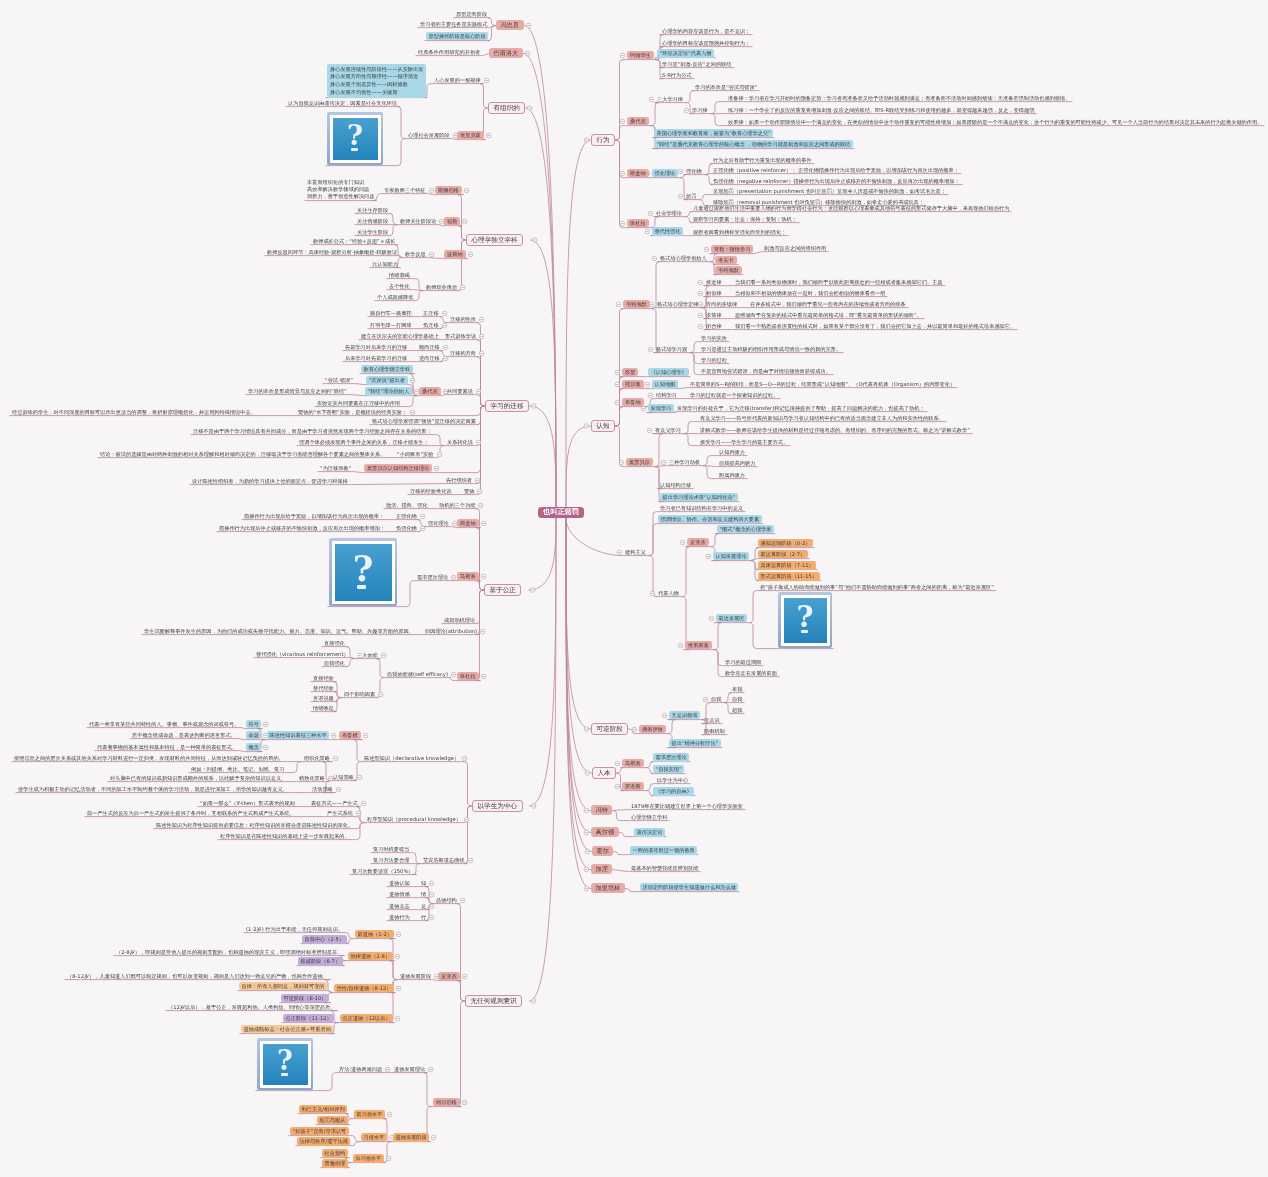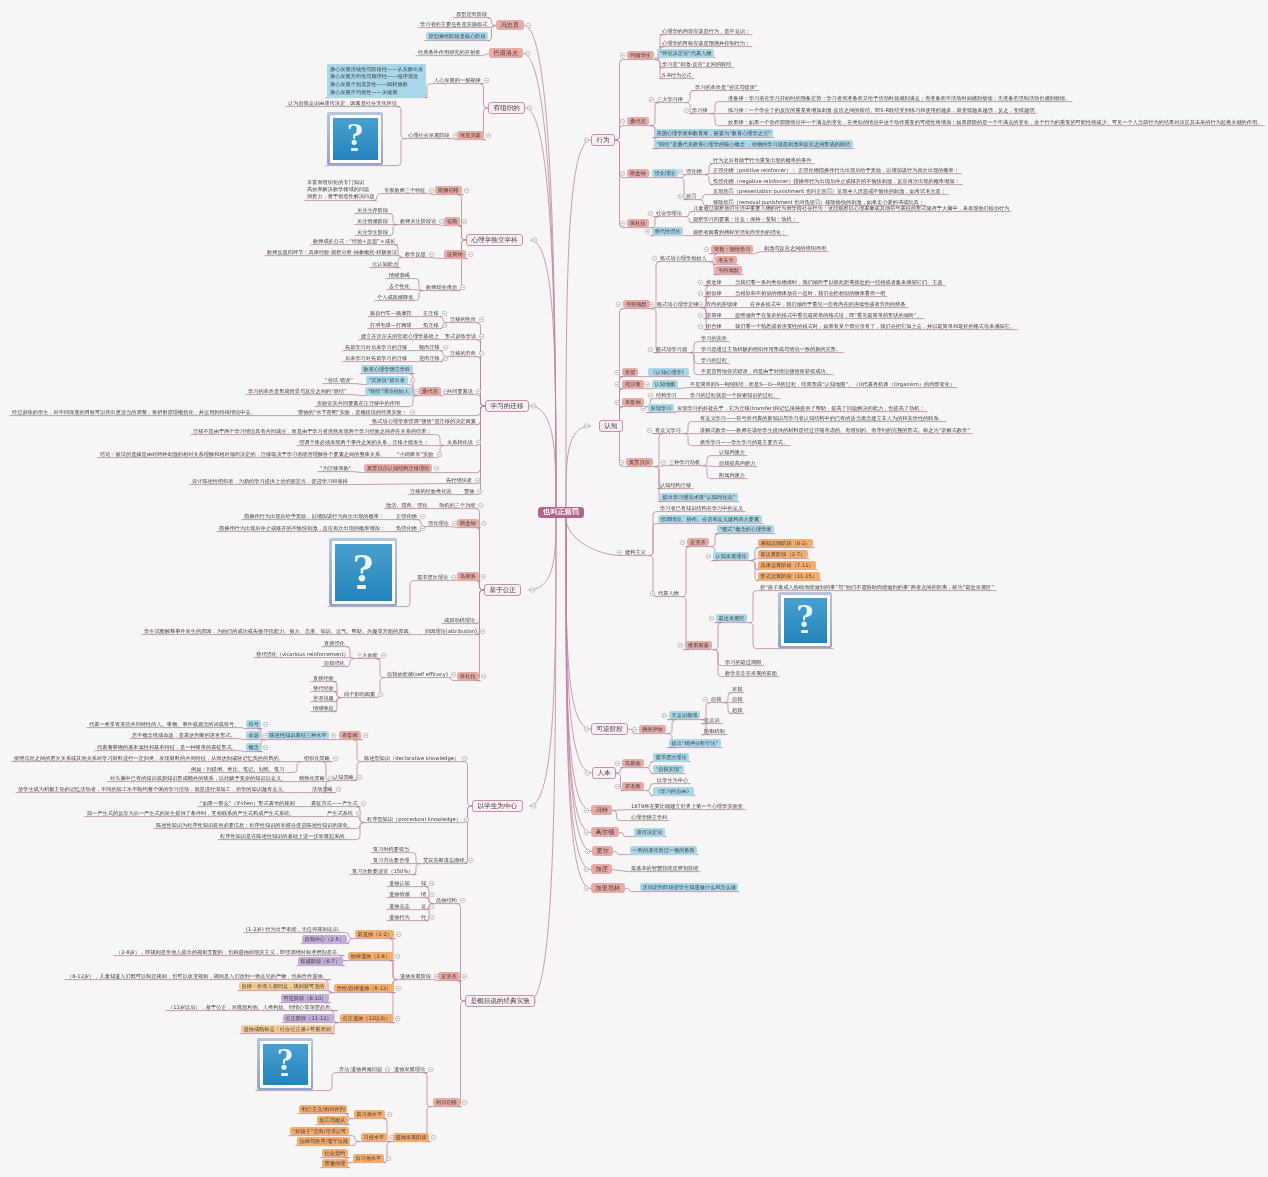--- a/index.html
+++ b/index.html
@@ -673,21 +673,21 @@
     <div class="node s-t" style="left: 310px; top: 799.5px;">表征方式——产生式</div>
     <div class="node s-t" style="left: 199px; top: 799.5px;">“如果一那么”（if-then）形式表示的规则</div>
     <div class="node s-t" style="left: 326px; top: 810px;">产生式系统</div>
     <div class="node s-t" style="left: 86px; top: 810px;">前一产生式的反应为后一产生式的发生提供了条件时，互相联系的产生式构成产生式系统。</div>
     <div class="node s-t" style="left: 155px; top: 821.5px;">陈述性知识为程序性知识提供必要信息；程序性知识的掌握会促进陈述性知识的深化。</div>
     <div class="node s-t" style="left: 219px; top: 833px;">程序性知识是在陈述性知识的基础上进一步发展起来的。</div>
     <div class="node s-t" style="left: 422px; top: 856.5px;">艾宾浩斯遗忘曲线</div>
     <div class="node s-t" style="left: 372px; top: 845.5px;">复习时机要得当</div>
     <div class="node s-t" style="left: 372px; top: 856.5px;">复习方法要合理</div>
     <div class="node s-t" style="left: 351px; top: 868px;">复习次数要适宜（150%）</div>
-    <div class="node s-b1" style="left: 465px; top: 995px;">是概括说的经典实验</div>
+    <div class="node s-b1" style="left: 465px; top: 995px;">无任何规则意识</div>
     <div class="node s-t" style="left: 435px; top: 896.5px;">品德结构</div>
     <div class="node s-t" style="left: 420px; top: 879.5px;">知</div>
     <div class="node s-t" style="left: 388px; top: 879.5px;">道德认知</div>
     <div class="node s-t" style="left: 420px; top: 891px;">情</div>
     <div class="node s-t" style="left: 388px; top: 891px;">道德情感</div>
     <div class="node s-t" style="left: 420px; top: 902.5px;">意</div>
     <div class="node s-t" style="left: 388px; top: 902.5px;">道德意志</div>
     <div class="node s-t" style="left: 420px; top: 913.5px;">行</div>
     <div class="node s-t" style="left: 388px; top: 913.5px;">道德行为</div>
     <div class="node s-pk" style="left: 438px; top: 971.5px;">皮亚杰</div>
@@ -744,21 +744,21 @@
     <div class="node s-t" style="left: 712px; top: 177.5px;">负强化物（negative reinforcer）指操作行为出现后停止或移开的不愉快刺激，反应再次出现的概率增加：</div>
     <div class="node s-t" style="left: 685px; top: 192.5px;">惩罚</div>
     <div class="node s-t" style="left: 712px; top: 188px;">呈现惩罚（presentation punishment 也叫正惩罚）呈现令人厌恶或不愉快的刺激，如考试名次差；</div>
     <div class="node s-t" style="left: 712px; top: 198.5px;">移除惩罚（removal punishment 也叫负惩罚）移除愉快的刺激，如拿走心爱的书或玩具；</div>
     <div class="node s-pk" style="left: 627px; top: 218.5px;">班杜拉</div>
     <div class="node s-t" style="left: 655px; top: 209.5px;">社会学理论</div>
     <div class="node s-t" style="left: 692px; top: 204.5px;">儿童通过观察他们生活中重要人物的行为而学得社会行为；这些观察以心理表象或其他符号表征的形式储存于大脑中，来再现他们模仿行为</div>
     <div class="node s-t" style="left: 692px; top: 215.5px;">观察学习四要素：注意；保持；复制；动机；</div>
     <div class="node s-bl" style="left: 652px; top: 227px;">替代性强化</div>
     <div class="node s-t" style="left: 692px; top: 228.5px;">观察者因看到榜样受强化而受到的强化；</div>
-    <div class="node s-b1" style="left: 591px; top: 420px; margin-left: 8px;">认知</div>
+    <div class="node s-b1" style="left: 591px; top: 420px;">认知</div>
     <div class="node s-pk" style="left: 623px; top: 299.5px;">韦特海默</div>
     <div class="node s-t" style="left: 659px; top: 255px;">格式塔心理学创始人</div>
     <div class="node s-pk" style="left: 711px; top: 244.5px;">苛勒：顿悟学习</div>
     <div class="node s-t" style="left: 763px; top: 245px;">刺激与反应之间的组织作用</div>
     <div class="node s-pk" style="left: 715px; top: 255.5px;">考夫卡</div>
     <div class="node s-pk" style="left: 715px; top: 265.5px;">韦特海默</div>
     <div class="node s-t" style="left: 656px; top: 300.5px;">格式塔心理学定律</div>
     <div class="node s-t" style="left: 705px; top: 278.5px;">接近律</div>
     <div class="node s-t" style="left: 734px; top: 278.5px;">当我们看一系列类似物体时，我们倾向于以彼此距离接近的一些相或者集来感知它们。主题</div>
     <div class="node s-t" style="left: 705px; top: 289.5px;">相似律</div>

